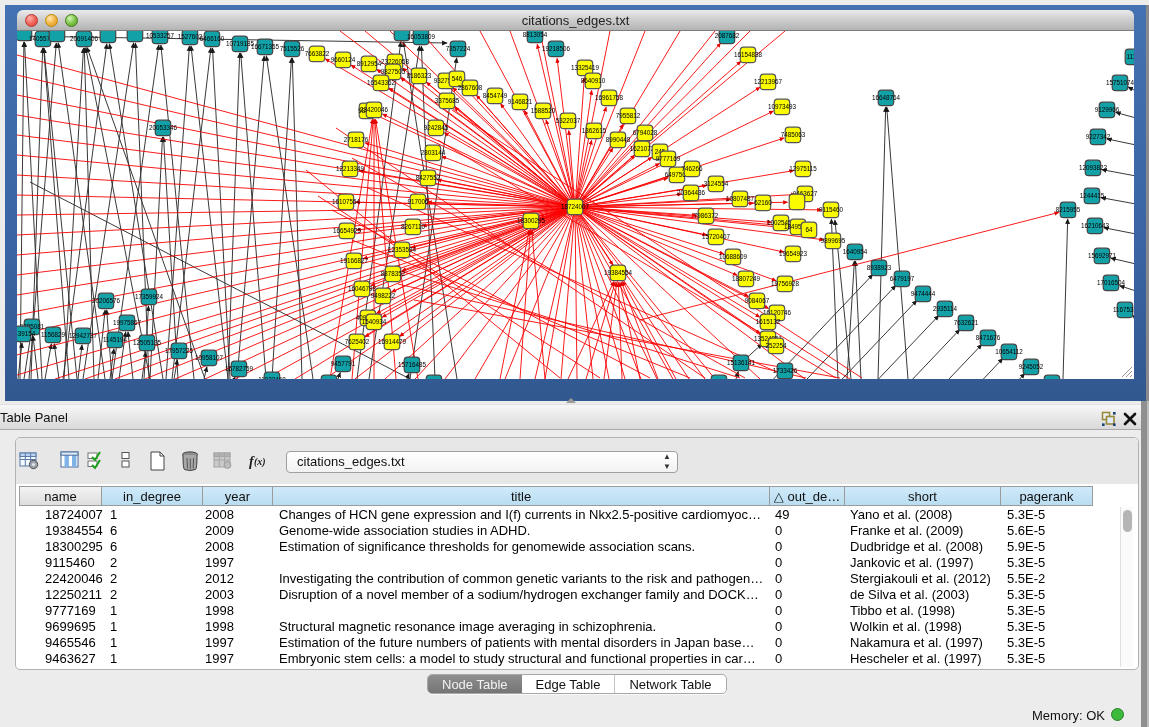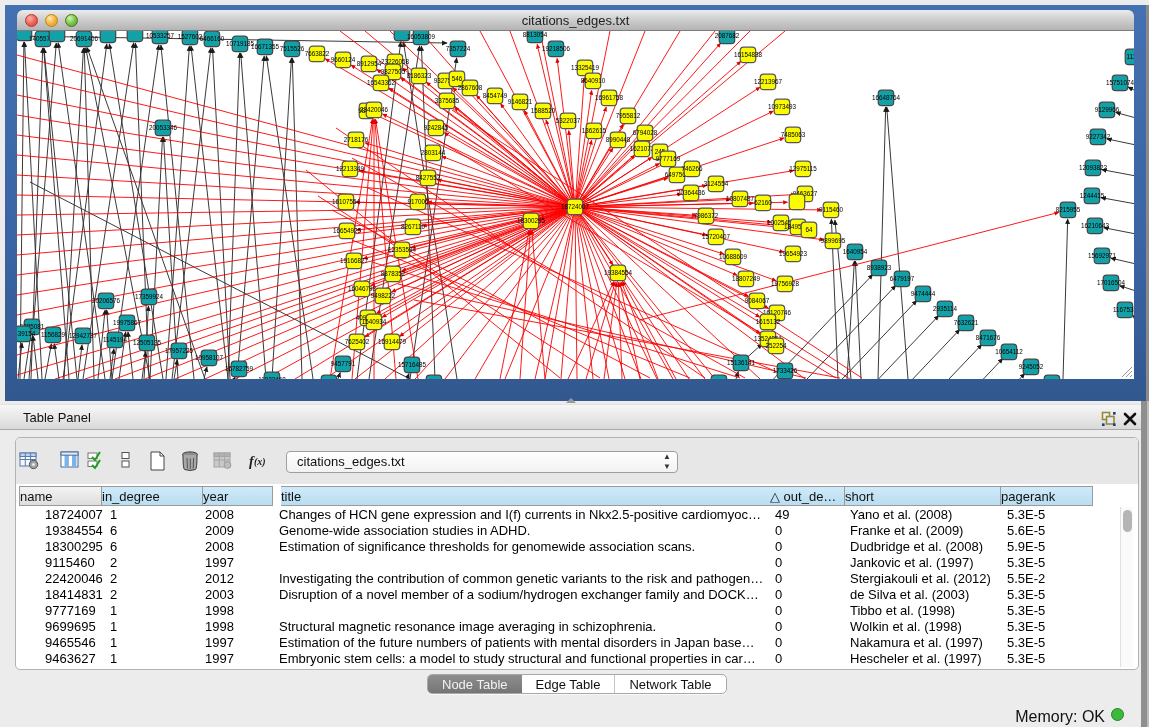--- a/index.html
+++ b/index.html
@@ -37,35 +37,35 @@
 #panel { position:absolute; left:15px; top:437px; width:1124px; height:233px;
   background:#fff; border:1px solid #b2b2b2; border-radius:5px; }
 #toolrow { position:absolute; left:16px; top:438px; width:1122px; height:46px;
   background:#e7e7e7; border-radius:4px 4px 0 0; }
 #combo { position:absolute; left:286px; top:451px; width:392px; height:22px;
   background:linear-gradient(#ffffff,#f2f2f2); border:1px solid #9f9f9f; border-radius:4px;
   font-size:13px; line-height:20px; color:#111; padding-left:10px; }
 #combo .stp { position:absolute; right:6px; top:0px; font-size:8px; color:#333; line-height:10px; }
 .hcell { position:absolute; top:486px; height:20px; border:1px solid #9b9b9b;
   border-left:none; background:linear-gradient(#cfeafa,#b9ddf0);
-  font-size:13px; color:#111; text-align:left; line-height:19px; }
+  font-size:13px; color:#111; text-align:center; line-height:19px; }
 .trow { position:absolute; left:19px; width:1100px; height:16px; font-size:13px; color:#000; }
 .trow span { position:absolute; top:0; line-height:16px; white-space:nowrap; }
 #vsb { position:absolute; left:1120px; top:507px; width:13px; height:160px;
   background:#fafafa; border-left:1px solid #e0e0e0; }
 #vsb div { position:absolute; left:2px; top:3px; width:9px; height:22px; background:#b5b5b5;
   border-radius:5px; }
 
 #tabs { position:absolute; left:427px; top:674px; height:20px; display:flex;
   border:1px solid #a8a8a8; border-radius:5px; overflow:hidden; background:#fff;
   font-size:13px; line-height:19px; box-shadow:0 1px 0 rgba(255,255,255,.7); }
 #tabs div { padding:0 14px; color:#111; }
 #tabs .sel { background:linear-gradient(#8e8e8e,#757575); color:#f2f2f2; }
 #tabs .sep { padding:0; width:1px; background:#c4c4c4; }
-#mem { position:absolute; right:44px; top:708px; font-size:16px; color:#111; }
+#mem { position:absolute; right:44px; top:708px; font-size:13px; color:#111; }
 #memdot { position:absolute; left:1111px; top:708px; width:13px; height:13px; border-radius:50%;
   background:#3cba3c; border:1px solid #2a7d2a; }
 </style></head>
 <body>
 <div id="stage">
   <div id="win">
     <div id="titlebar">citations_edges.txt
       <div class="tl" style="left:8px;background:radial-gradient(circle at 35% 30%,#ffb0a8,#ec6055 55%,#d6453a);border:1px solid #b33;"></div>
       <div class="tl" style="left:28px;background:radial-gradient(circle at 35% 30%,#ffe9b0,#f0b03f 55%,#d89a28);border:1px solid #b80;"></div>
       <div class="tl" style="left:48px;background:radial-gradient(circle at 35% 30%,#d2f5b2,#77c043 55%,#5aa52e);border:1px solid #471;"></div>
@@ -607,21 +607,21 @@
             <line x1="3" y1="13" x2="13" y2="3"></line>
             <line x1="7" y1="13" x2="13" y2="7"></line>
             <line x1="11" y1="13" x2="13" y2="11"></line>
           </g>
         </svg>
     </div>
   </div>
   <div id="rstrip1"></div>
   <div id="rstrip2"></div>
   <div id="tp">
-    <div id="tphead"><span style="padding-left:23px">Table Panel</span></div>
+    <div id="tphead"><span style="padding-left:0">Table Panel</span></div>
     <div id="notch"></div>
   </div>
   <svg width="16" height="16" viewBox="0 0 16 16" style="position:absolute;left:1101px;top:411px">
 <rect x="1.5" y="1.5" width="7" height="7" fill="#eef3fa" stroke="#9a8a37" stroke-width="1.6"></rect>
 <rect x="5.5" y="5.5" width="7.5" height="7.5" fill="#dfeafa" stroke="#9a8a37" stroke-width="1.6"></rect>
 <rect x="12" y="1" width="2.6" height="2.6" fill="#1c3f7a"></rect>
 <rect x="1" y="12.4" width="2.6" height="2.6" fill="#1c3f7a"></rect>
 <rect x="12" y="12.4" width="2.6" height="2.6" fill="#1c3f7a"></rect>
 </svg>
   <svg id="tpx" viewBox="0 0 16 16">
@@ -669,21 +669,21 @@
  <line x1="196" y1="11" x2="212" y2="11" stroke="#a5a5a5"></line>
  <circle cx="209.5" cy="16" r="3.4" fill="#bdbdbd" stroke="#9d9d9d"></circle>
 </g>
 <text x="231" y="17" font-size="14" font-style="italic" font-weight="bold" fill="#1a1a1a" font-family="Liberation Serif, serif">f</text>
 <text x="236" y="16" font-size="10" font-style="italic" font-weight="bold" fill="#1a1a1a" font-family="Liberation Serif, serif">(x)</text>
 </svg>
   <div id="combo">citations_edges.txt<span class="stp">▲<br>▼</span></div>
   <div class="hcell" style="left:19px;width:83px;border-left:1px solid #9b9b9b;background:linear-gradient(#f3f3f3,#dedede)">name</div>
   <div class="hcell" style="left:102px;width:101px">in_degree</div>
   <div class="hcell" style="left:203px;width:70px">year</div>
-  <div class="hcell" style="left:281px;width:497px">title</div>
+  <div class="hcell" style="left:273px;width:497px">title</div>
   <div class="hcell" style="left:770px;width:75px">△ out_de…</div>
   <div class="hcell" style="left:845px;width:156px">short</div>
   <div class="hcell" style="left:1001px;width:92px">pagerank</div>
   <div class="trow" style="top:507px">
       <span style="left:26px">18724007</span>
       <span style="left:91px">1</span>
       <span style="left:186px">2008</span>
       <span style="left:260px">Changes of HCN gene expression and I(f) currents in Nkx2.5-positive cardiomyoc…</span>
       <span style="left:756px">49</span>
       <span style="left:831px">Yano et al. (2008)</span>
@@ -718,21 +718,21 @@
 <div class="trow" style="top:571px">
       <span style="left:26px">22420046</span>
       <span style="left:91px">2</span>
       <span style="left:186px">2012</span>
       <span style="left:260px">Investigating the contribution of common genetic variants to the risk and pathogen…</span>
       <span style="left:756px">0</span>
       <span style="left:831px">Stergiakouli et al. (2012)</span>
       <span style="left:988px">5.5E-2</span>
     </div>
 <div class="trow" style="top:587px">
-      <span style="left:26px">18414831</span>
+      <span style="left:26px">12250211</span>
       <span style="left:91px">2</span>
       <span style="left:186px">2003</span>
       <span style="left:260px">Disruption of a novel member of a sodium/hydrogen exchanger family and DOCK…</span>
       <span style="left:756px">0</span>
       <span style="left:831px">de Silva et al. (2003)</span>
       <span style="left:988px">5.3E-5</span>
     </div>
 <div class="trow" style="top:603px">
       <span style="left:26px">9777169</span>
       <span style="left:91px">1</span>

